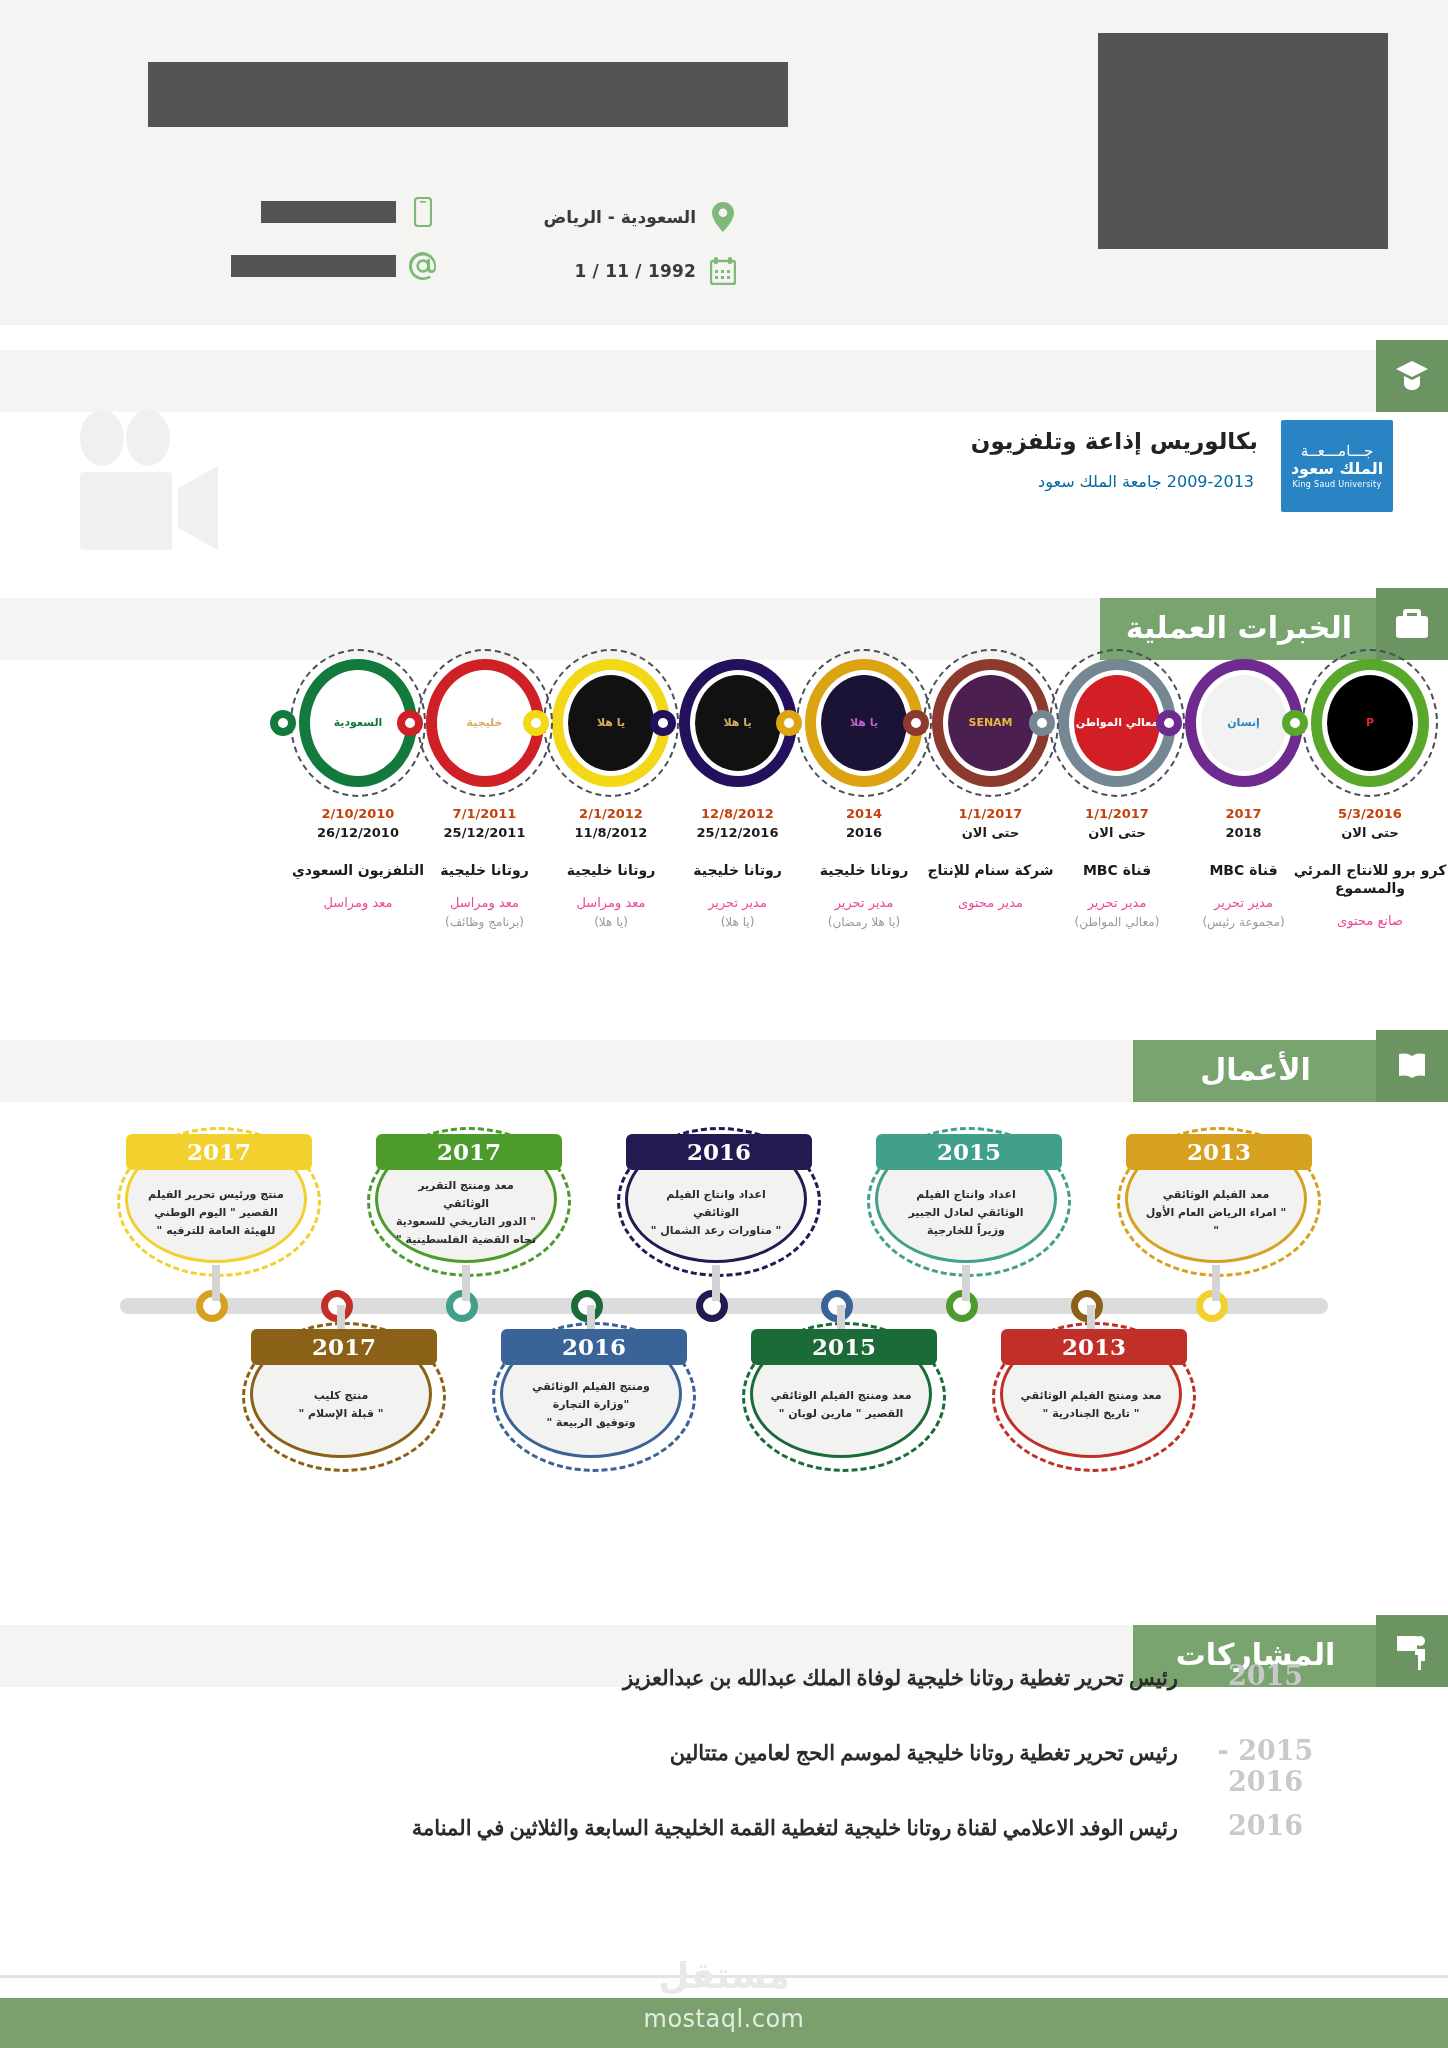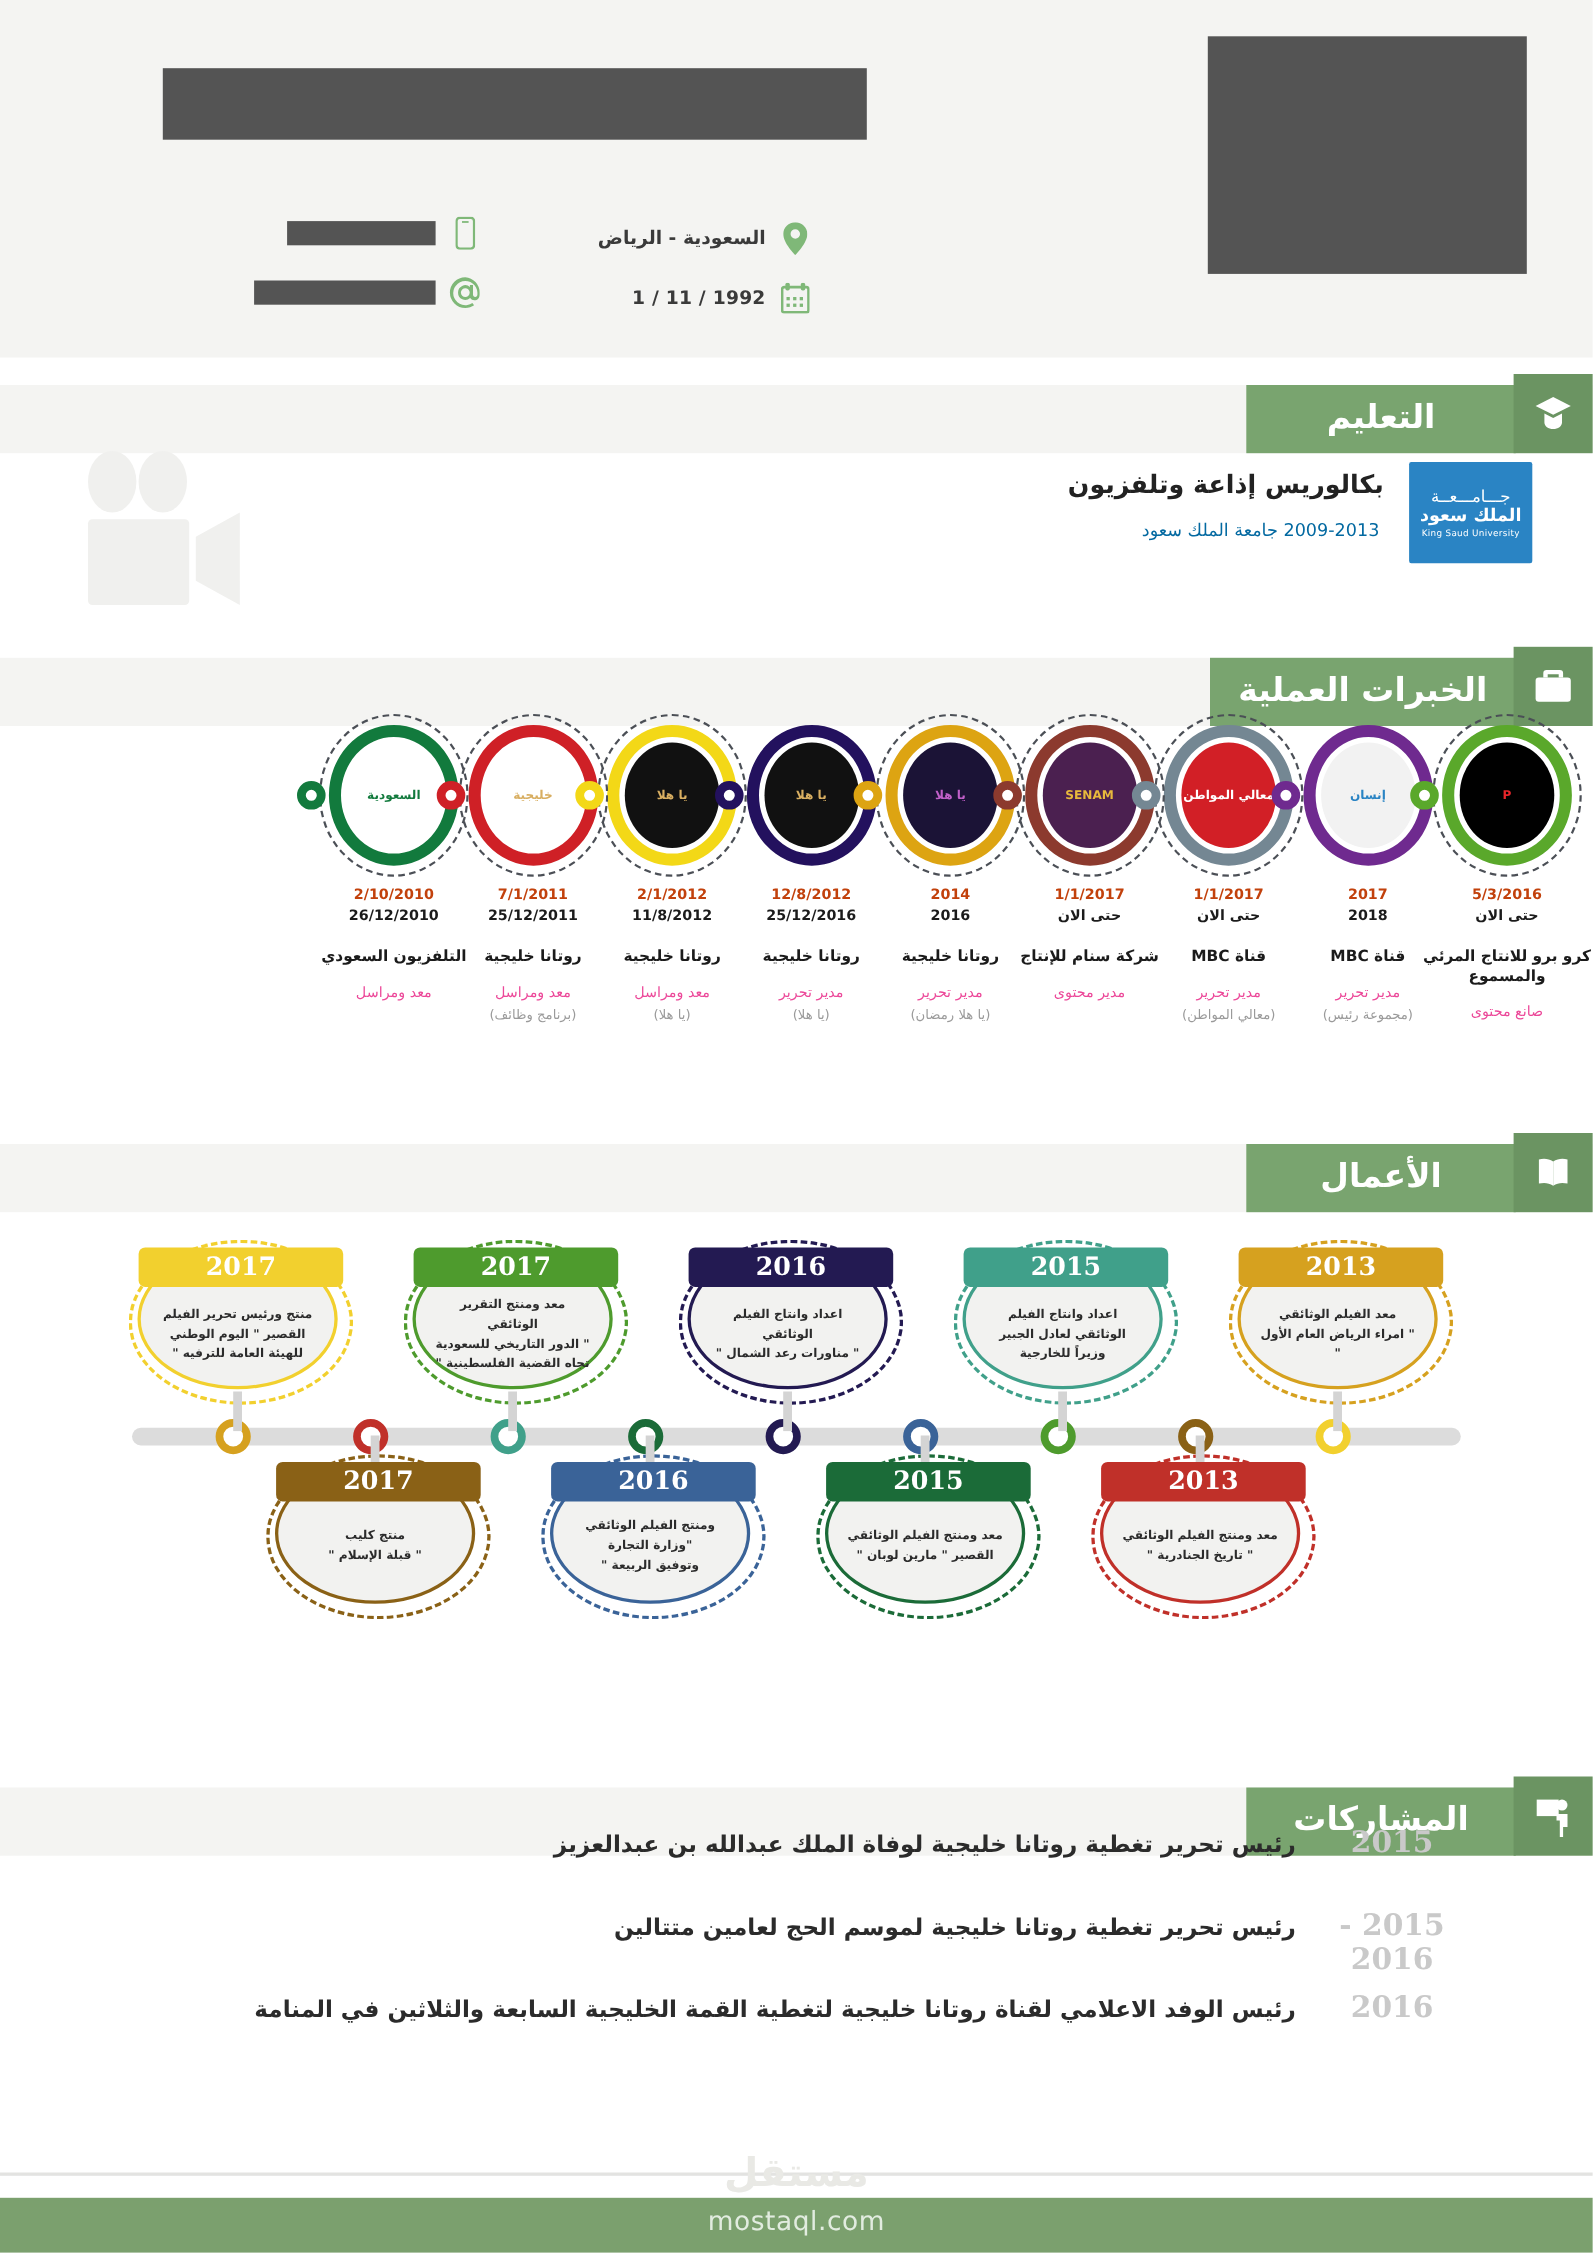--- a/index.html
+++ b/index.html
@@ -125,21 +125,21 @@
   .card.bot .ribbon { top: -4px; }
   .card.bot .ctext { margin-top: 22px; }
 
   
   .part-wrap { position: absolute; left: 0; top: 1620px; width: 1448px; height: 250px; }
   .part-row { position: absolute; width: 1250px; right: 95px;
               display: flex; align-items: baseline; direction: rtl; }
   .part-year { width: 175px; font-size: 27px; color: #c9c9c9; font-weight: 700;
                font-family: "DejaVu Serif","Liberation Serif",serif; text-align: center;
                flex: 0 0 175px; }
-  .part-txt { font-size: 21px; color: #2b2b2b; font-weight: 700; }
+  .part-txt { font-size: 21px; color: #2b2b2b; font-weight: 700; font-family: Liberation Serif, serif; }
 
   
   .foot-line { position: absolute; left: 0; top: 1975px; width: 1448px; height: 3px;
                background: #e3e3e1; }
   .foot-band { position: absolute; left: 0; top: 1998px; width: 1448px; height: 50px;
                background: #7ba06e; }
   .wm { position: absolute; left: 0; top: 1955px; width: 1448px; text-align: center;
         color: #e9e9e5; font-size: 36px; font-weight: 700; letter-spacing: 1px; }
   .wm2 { position: absolute; left: 0; top: 2005px; width: 1448px; text-align: center;
          color: #e2ece0; font-size: 24px; letter-spacing: .5px; }
@@ -198,21 +198,20 @@
             </svg>
         </span>
         <span class="c-redact" style="width:165px"></span>
       </div>
     </div>
 
     <div class="photo-box"></div>
   </div>
 
   <div class="secbar" style="top:350px">
-    <div class="label">التعليم</div>
     <div class="badge">
       <svg width="40" height="40" viewBox="0 0 40 40">
           <path d="M20 5 4 13l16 8 16-8z" fill="#fff"></path>
           <path d="M12 20v8c0 3.3 3.6 6 8 6s8-2.7 8-6v-8l-8 4z" fill="#fff"></path>
         </svg>
     </div>
   </div>
 
   <div class="edu-wrap">
     <div class="cam-ghost">

